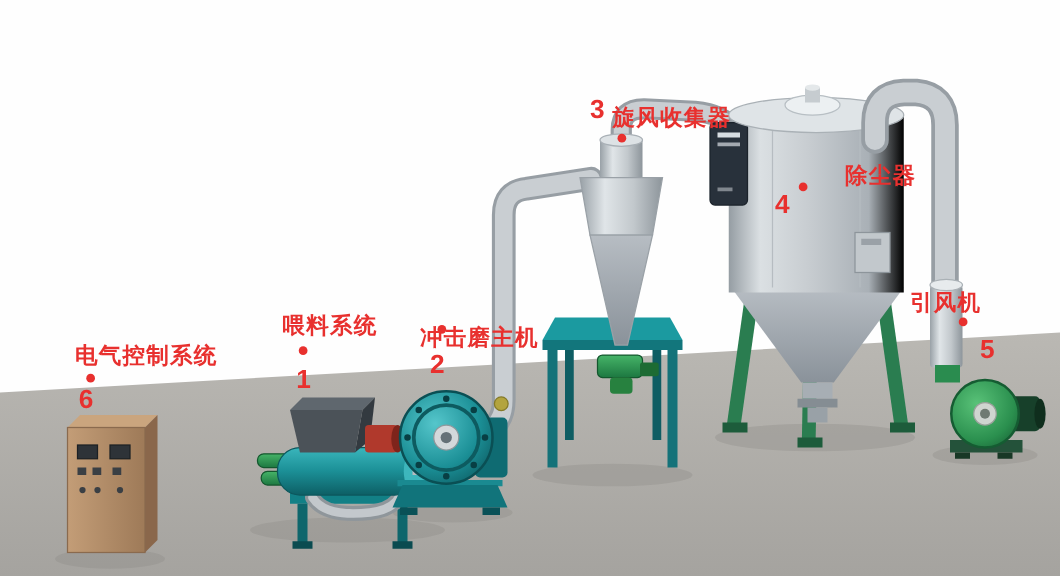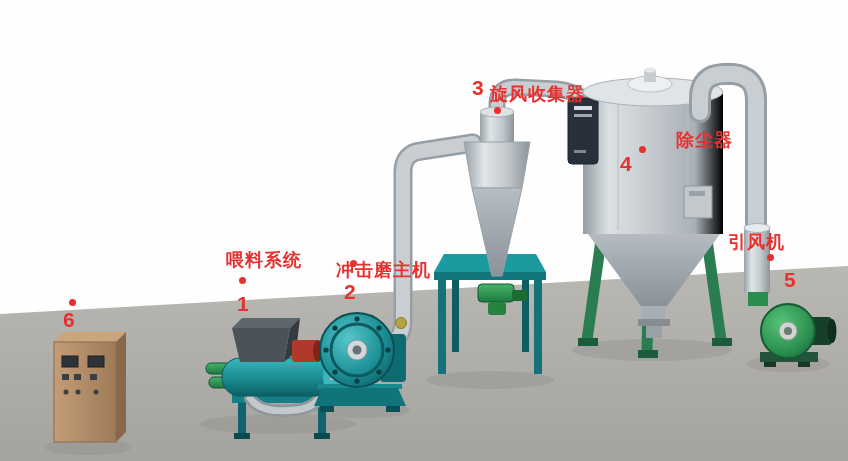--- a/index.html
+++ b/index.html
@@ -247,16 +247,17 @@
     <span class="lbl-text l4t">除尘器</span>
     <span class="lbl-dot l4d"></span>
     <span class="lbl-num l4n">4</span>
   </div>
   <div class="lbl">
     <span class="lbl-text l5t">引风机</span>
     <span class="lbl-dot l5d"></span>
     <span class="lbl-num l5n">5</span>
   </div>
   <div class="lbl">
+    <span class="lbl-text l6t">电气控制系统</span>
     <span class="lbl-dot l6d"></span>
     <span class="lbl-num l6n">6</span>
   </div>
 </div>
 
 </body></html>

